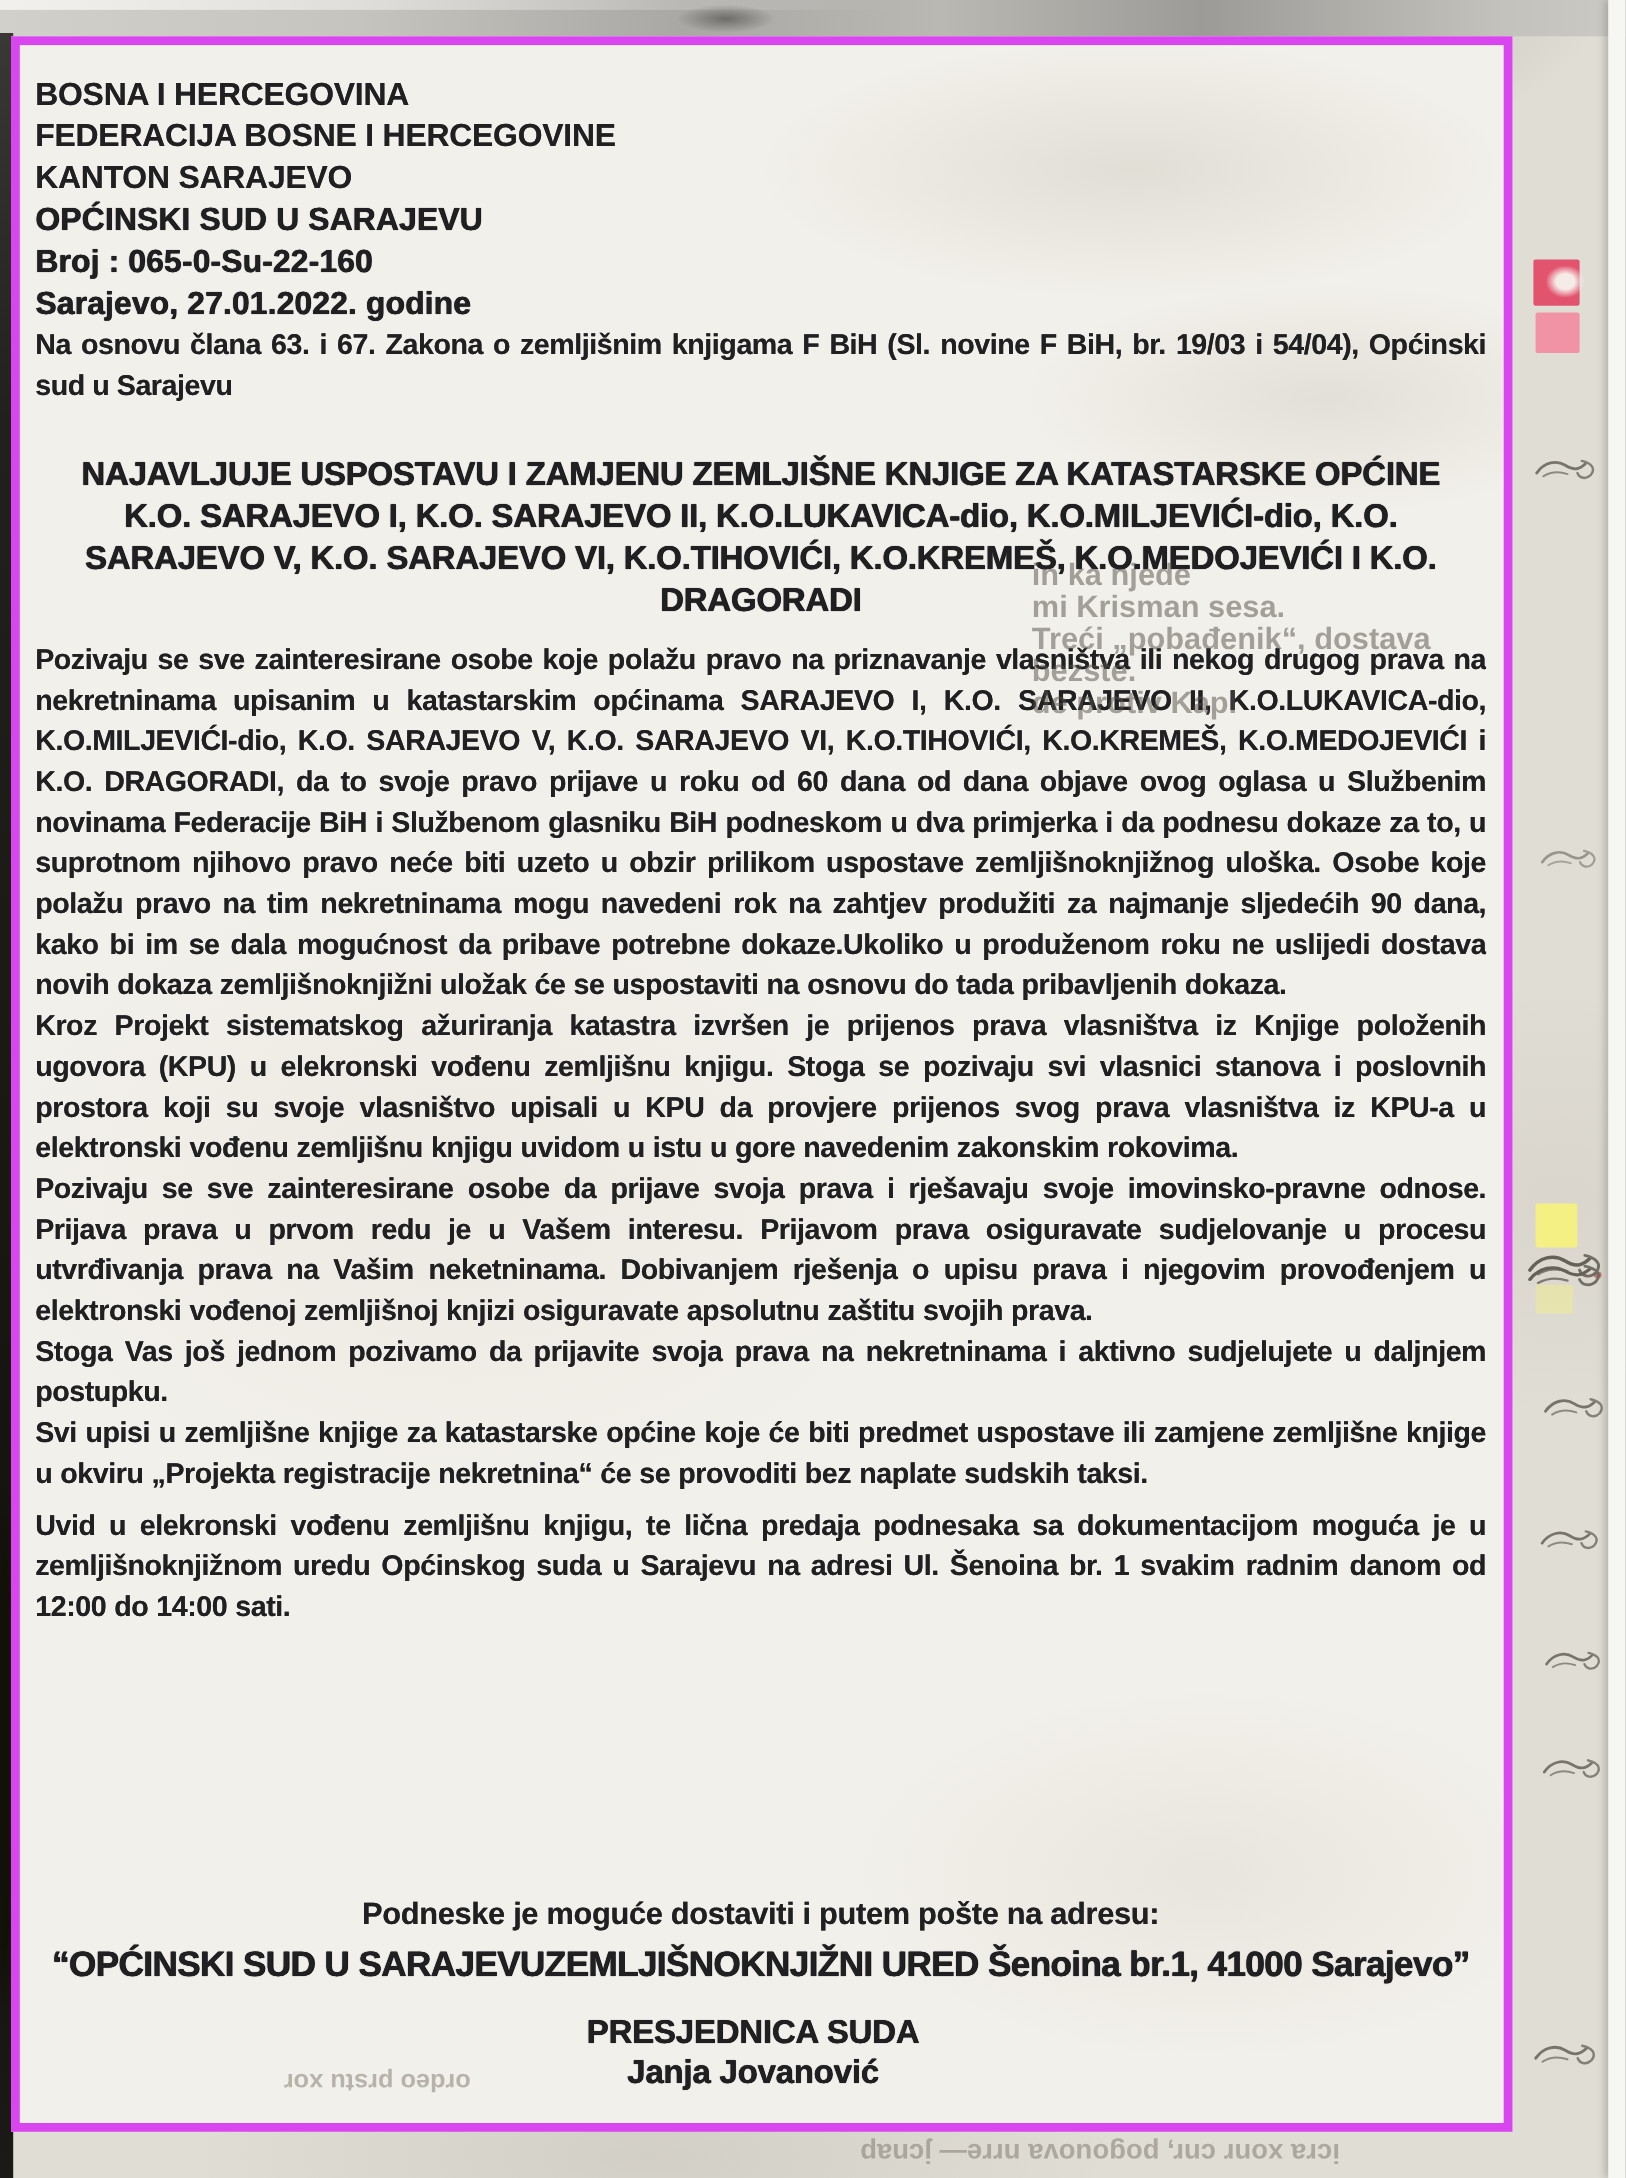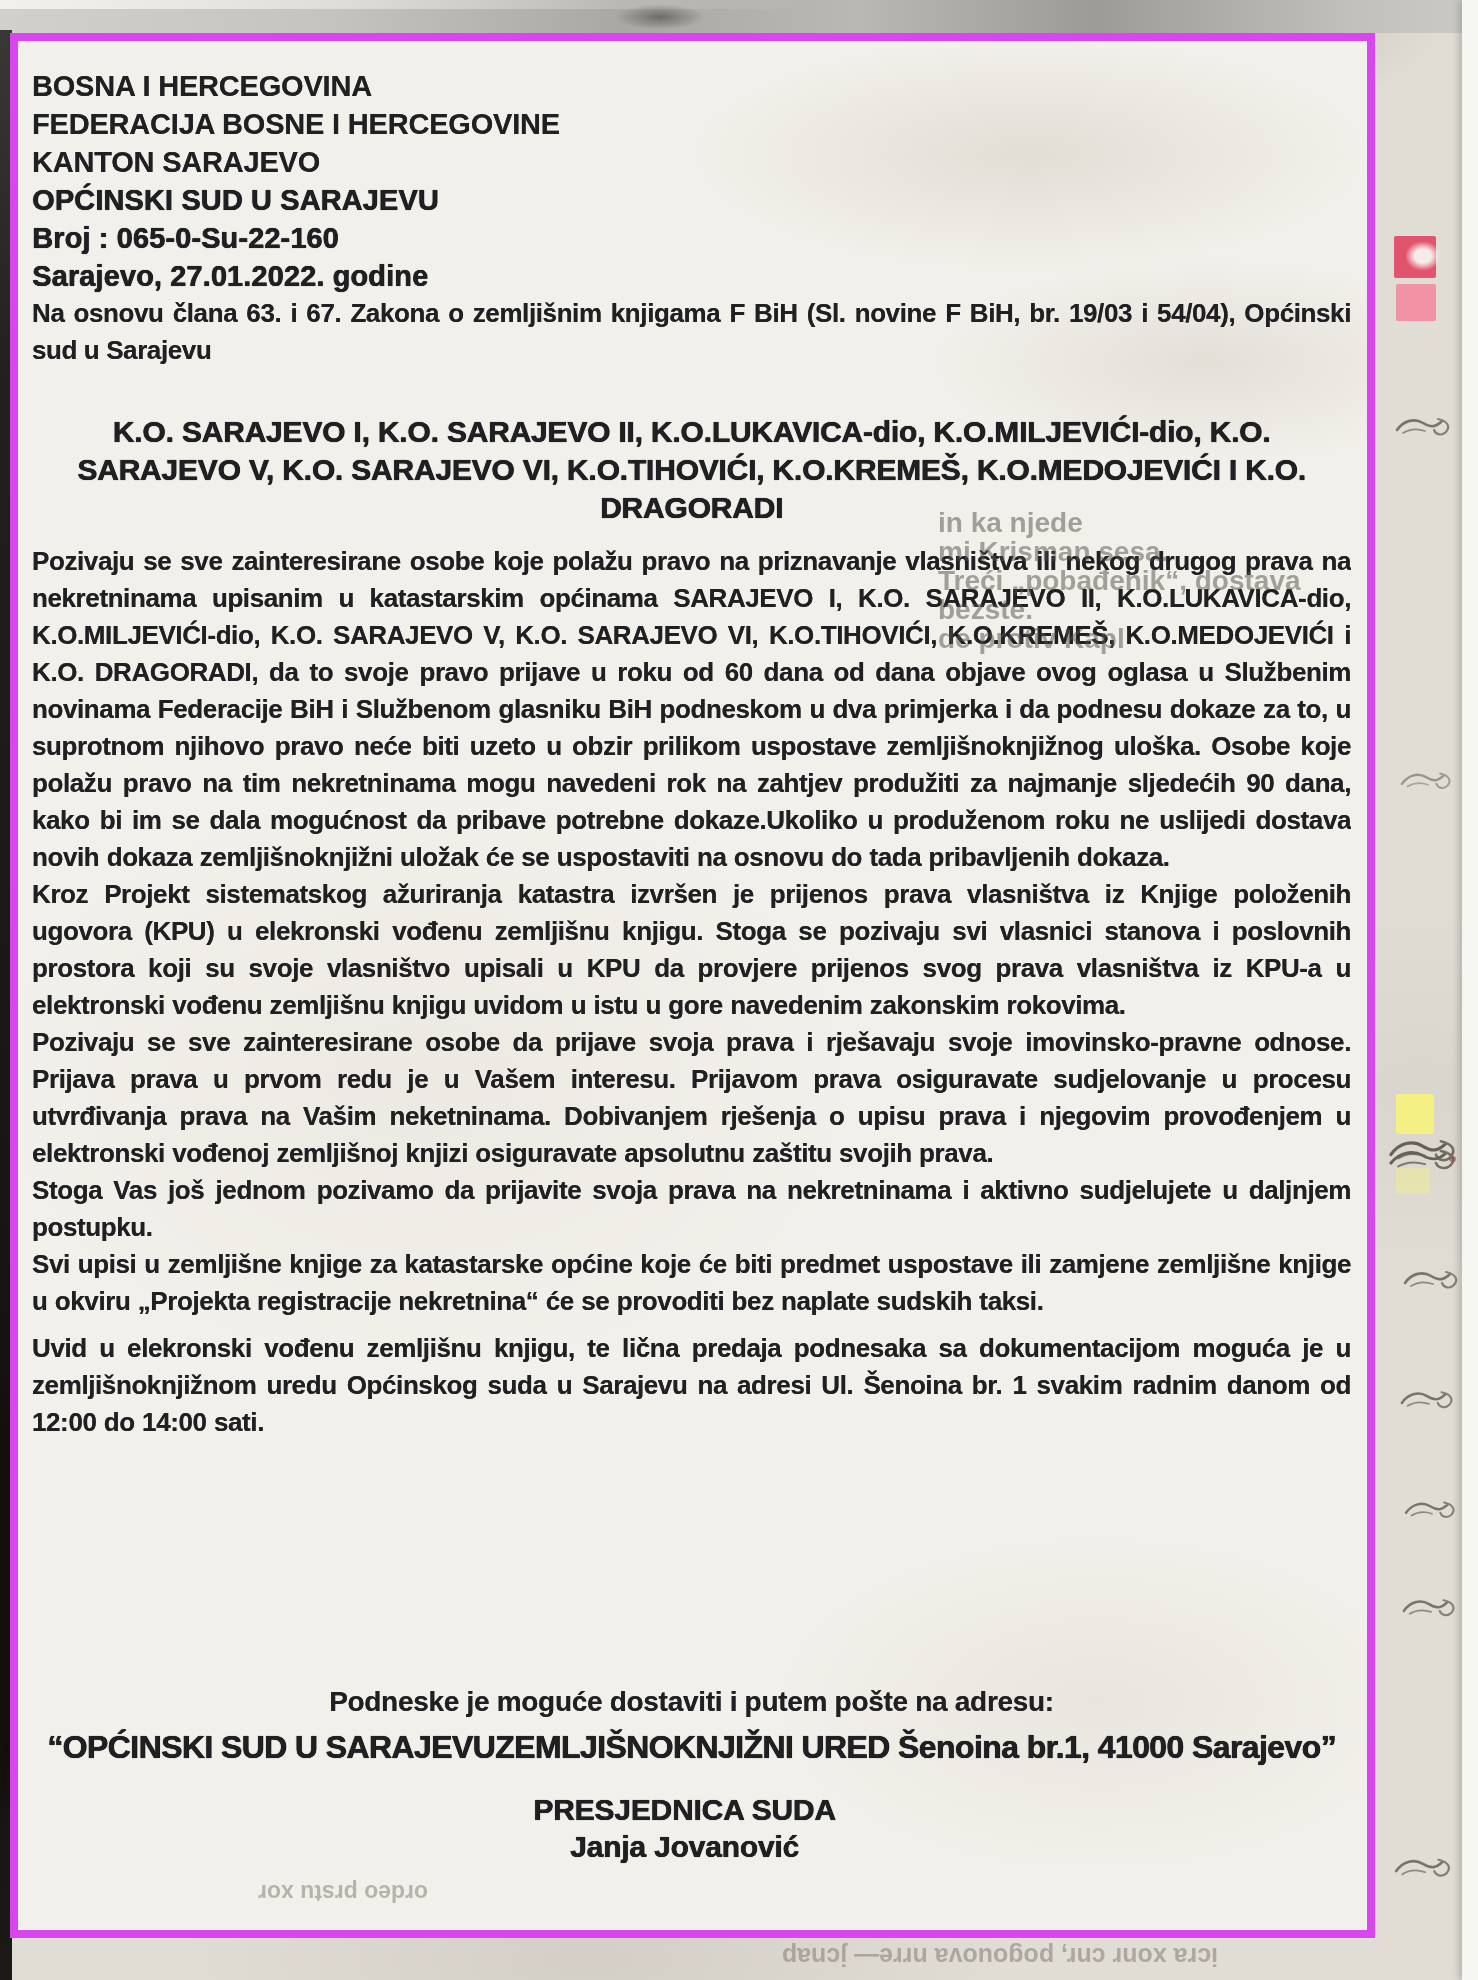--- a/index.html
+++ b/index.html
@@ -111,20 +111,21 @@
         <div>FEDERACIJA BOSNE I HERCEGOVINE</div>
         <div>KANTON SARAJEVO</div>
         <div class="xbold">OPĆINSKI SUD U SARAJEVU</div>
         <div class="xbold">Broj : 065-0-Su-22-160</div>
         <div class="xbold">Sarajevo, 27.01.2022. godine</div>
       </div>
 
       <p class="intro">Na osnovu člana 63. i 67. Zakona o zemljišnim knjigama F BiH (Sl. novine F BiH, br. 19/03 i 54/04), Općinski sud u Sarajevu</p>
 
       <div class="title">
+        <div>NAJAVLJUJE USPOSTAVU I ZAMJENU ZEMLJIŠNE KNJIGE ZA KATASTARSKE OPĆINE</div>
         <div>K.O. SARAJEVO I, K.O. SARAJEVO II, K.O.LUKAVICA-dio, K.O.MILJEVIĆI-dio, K.O.</div>
         <div>SARAJEVO V, K.O. SARAJEVO VI, K.O.TIHOVIĆI, K.O.KREMEŠ, K.O.MEDOJEVIĆI I K.O.</div>
         <div>DRAGORADI</div>
       </div>
 
       <div class="body-block">
         <p>Pozivaju se sve zainteresirane osobe koje polažu pravo na priznavanje vlasništva ili nekog drugog prava na nekretninama upisanim u katastarskim općinama SARAJEVO I, K.O. SARAJEVO II, K.O.LUKAVICA-dio, K.O.MILJEVIĆI-dio, K.O. SARAJEVO V, K.O. SARAJEVO VI, K.O.TIHOVIĆI, K.O.KREMEŠ, K.O.MEDOJEVIĆI i K.O. DRAGORADI, da to svoje pravo prijave u roku od 60 dana od dana objave ovog oglasa u Službenim novinama Federacije BiH i Službenom glasniku BiH podneskom u dva primjerka i da podnesu dokaze za to, u suprotnom njihovo pravo neće biti uzeto u obzir prilikom uspostave zemljišnoknjižnog uloška. Osobe koje polažu pravo na tim nekretninama mogu navedeni rok na zahtjev produžiti za najmanje sljedećih 90 dana, kako bi im se dala mogućnost da pribave potrebne dokaze.Ukoliko u produženom roku ne uslijedi dostava novih dokaza zemljišnoknjižni uložak će se uspostaviti na osnovu do tada pribavljenih dokaza.</p>
         <p>Kroz Projekt sistematskog ažuriranja katastra izvršen je prijenos prava vlasništva iz Knjige položenih ugovora (KPU) u elekronski vođenu zemljišnu knjigu. Stoga se pozivaju svi vlasnici stanova i poslovnih prostora koji su svoje vlasništvo upisali u KPU da provjere prijenos svog prava vlasništva iz KPU-a u elektronski vođenu zemljišnu knjigu uvidom u istu u gore navedenim zakonskim rokovima.</p>
         <p>Pozivaju se sve zainteresirane osobe da prijave svoja prava i rješavaju svoje imovinsko-pravne odnose. Prijava prava u prvom redu je u Vašem interesu. Prijavom prava osiguravate sudjelovanje u procesu utvrđivanja prava na Vašim neketninama. Dobivanjem rješenja o upisu prava i njegovim provođenjem u elektronski vođenoj zemljišnoj knjizi osiguravate apsolutnu zaštitu svojih prava.</p>
         <p>Stoga Vas još jednom pozivamo da prijavite svoja prava na nekretninama i aktivno sudjelujete u daljnjem postupku.</p>

